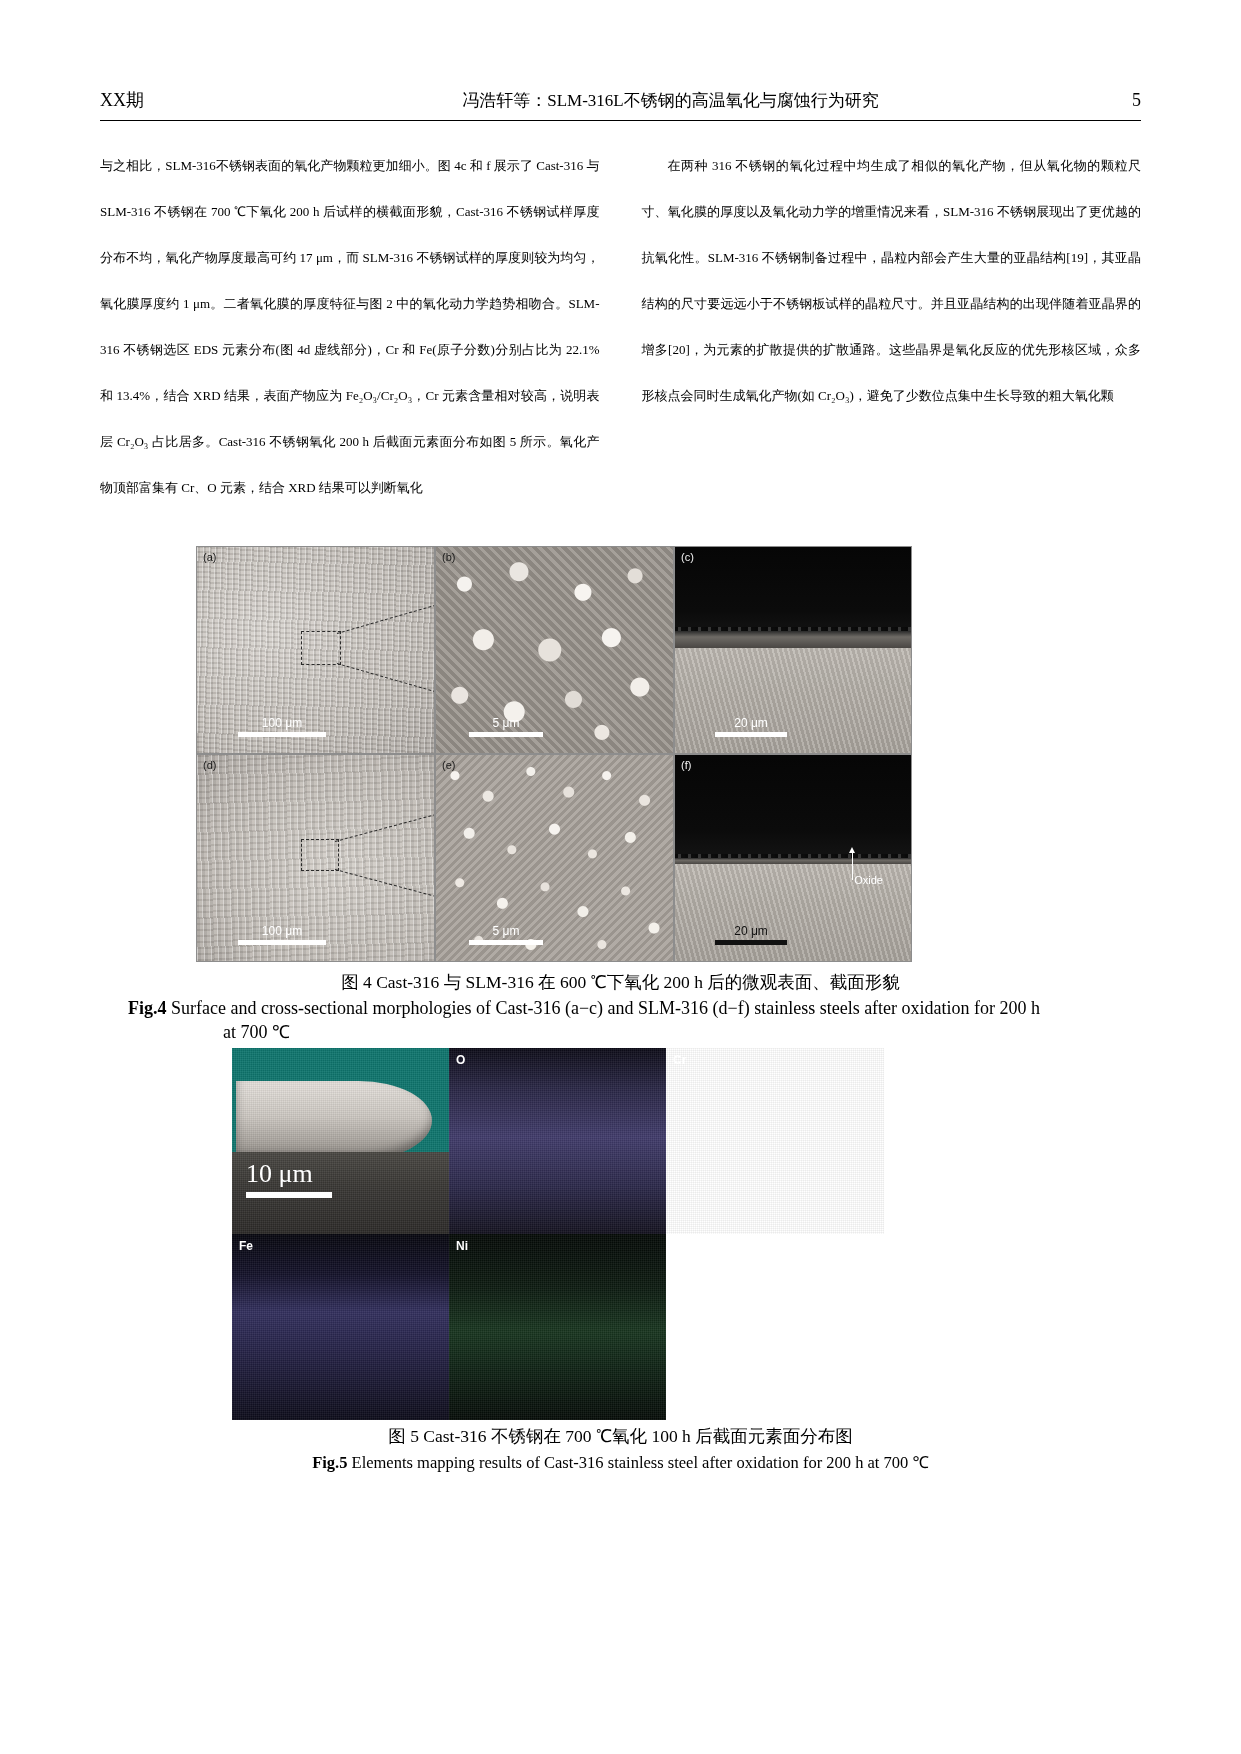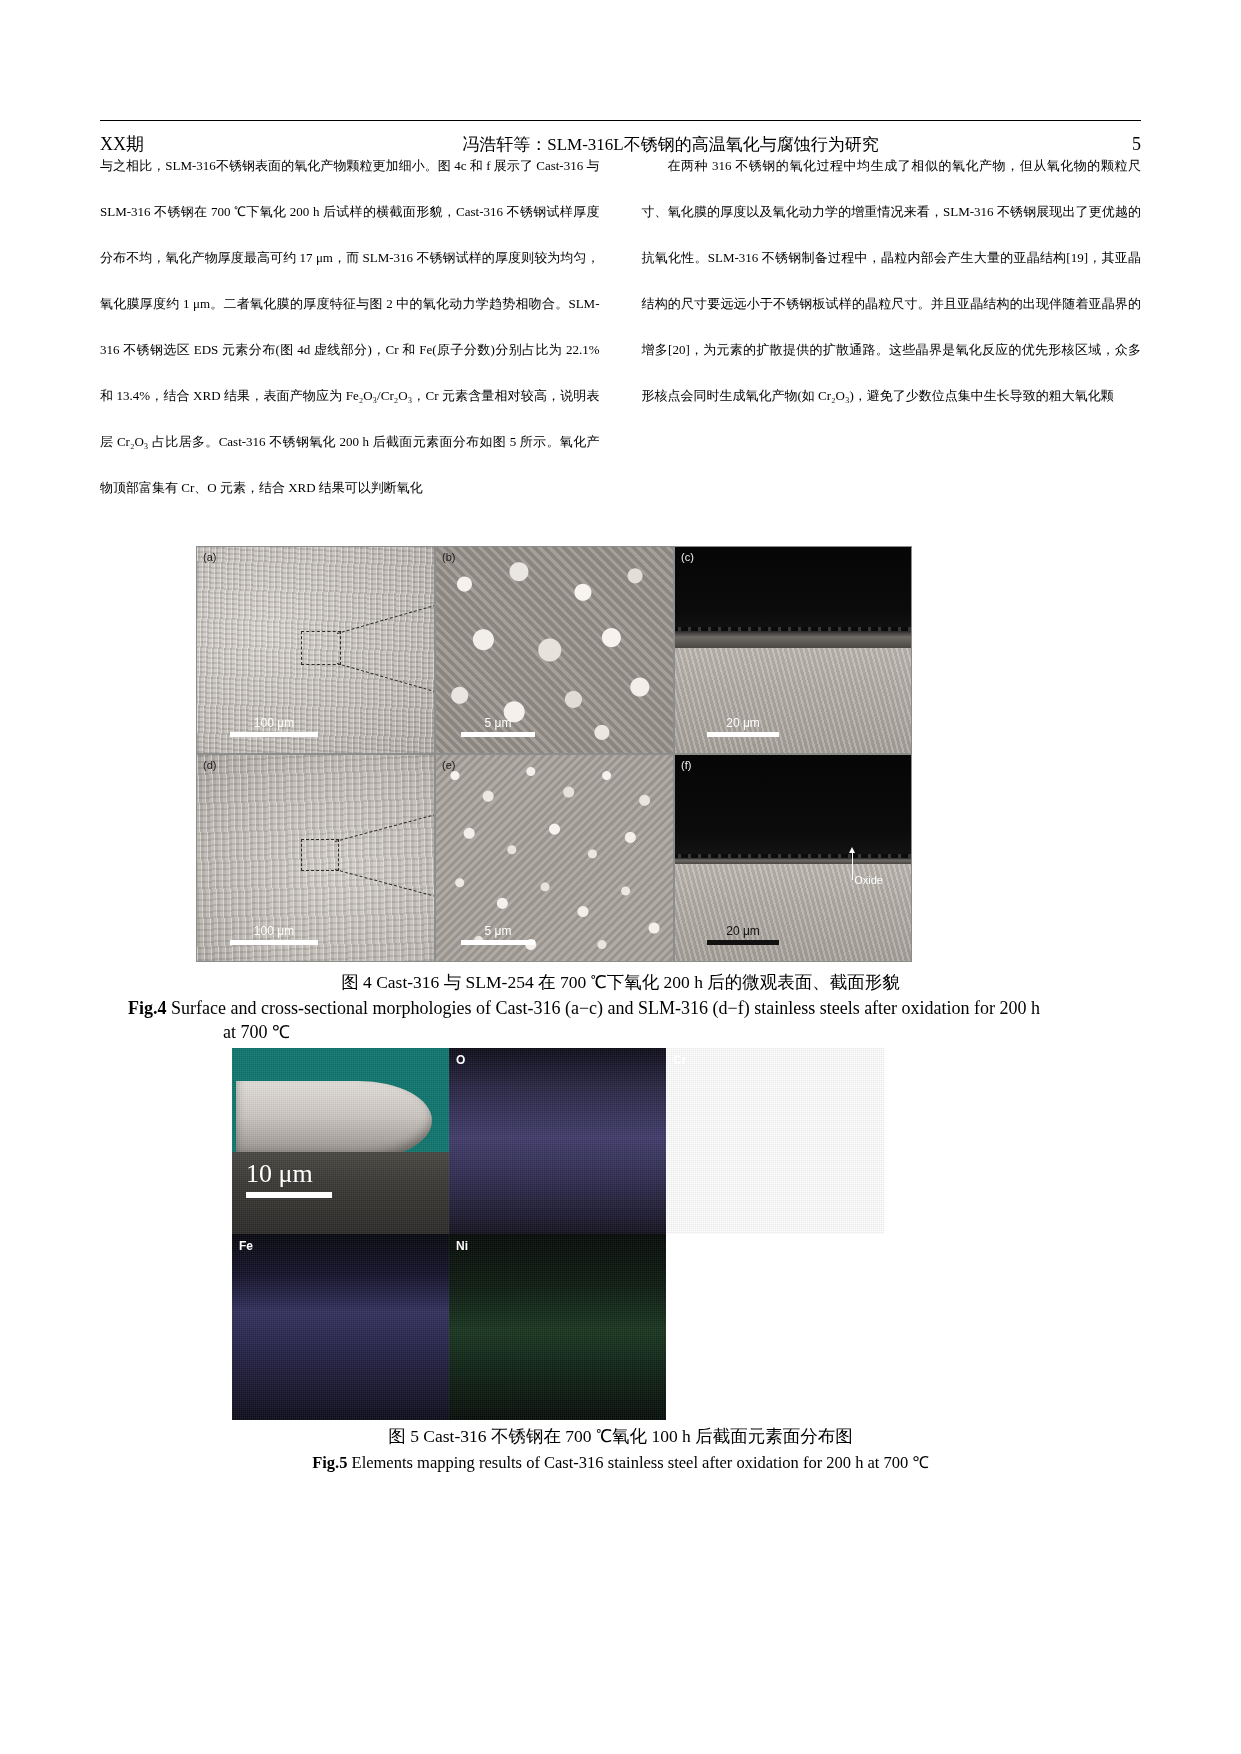--- a/index.html
+++ b/index.html
@@ -23,21 +23,20 @@
   }
   
   .header {
     position: absolute;
     left: 100px;
     top: 88px;
     width: 1041px;
     display: flex;
     align-items: baseline;
     font-size: 17px;
-    margin-top: 44px;
   }
   .header-issue {
     width: 220px;
     font-size: 18px;
   }
   .header-title {
     flex: 1;
     text-align: center;
     font-size: 17px;
   }
@@ -106,20 +105,21 @@
   }
   .panel-tag.light { color: #f2f2f2; }
   .scalebar {
     position: absolute;
     z-index: 6;
     font-family: "Liberation Sans", sans-serif;
     font-size: 12px;
     color: #fff;
     text-align: center;
     line-height: 14px;
+    padding-left: 8px;
   }
   .scalebar .bar {
     display: block;
     height: 5px;
     background: #fff;
     margin-top: 2px;
   }
 
   
   .tex-surface-a {
@@ -437,21 +437,21 @@
         <span class="oxide-label">Oxide</span>
         <div class="scalebar" style="left:32px; bottom:16px; width:72px; color:#111;">
           <span>20 μm</span>
           <span class="bar" style="background:#111;"></span>
         </div>
       </div>
 
     </div>
   </div>
 
-  <div class="fig4-cap-cn">图 4 Cast-316 与 SLM-254 在 700 ℃下氧化 200 h 后的微观表面、截面形貌</div>
+  <div class="fig4-cap-cn">图 4 Cast-316 与 SLM-316 在 600 ℃下氧化 200 h 后的微观表面、截面形貌</div>
   <div class="fig4-cap-en">
     <span class="lbl">Fig.4</span>
     <span>Surface and cross-sectional morphologies of Cast-316 (a−c) and SLM-316 (d−f) stainless steels after oxidation for 200 h</span>
     <div class="line2">at 700 ℃</div>
   </div>
 
   <div class="fig5-wrap">
     <div class="fig5-grid">
 
       <div class="map bse">

